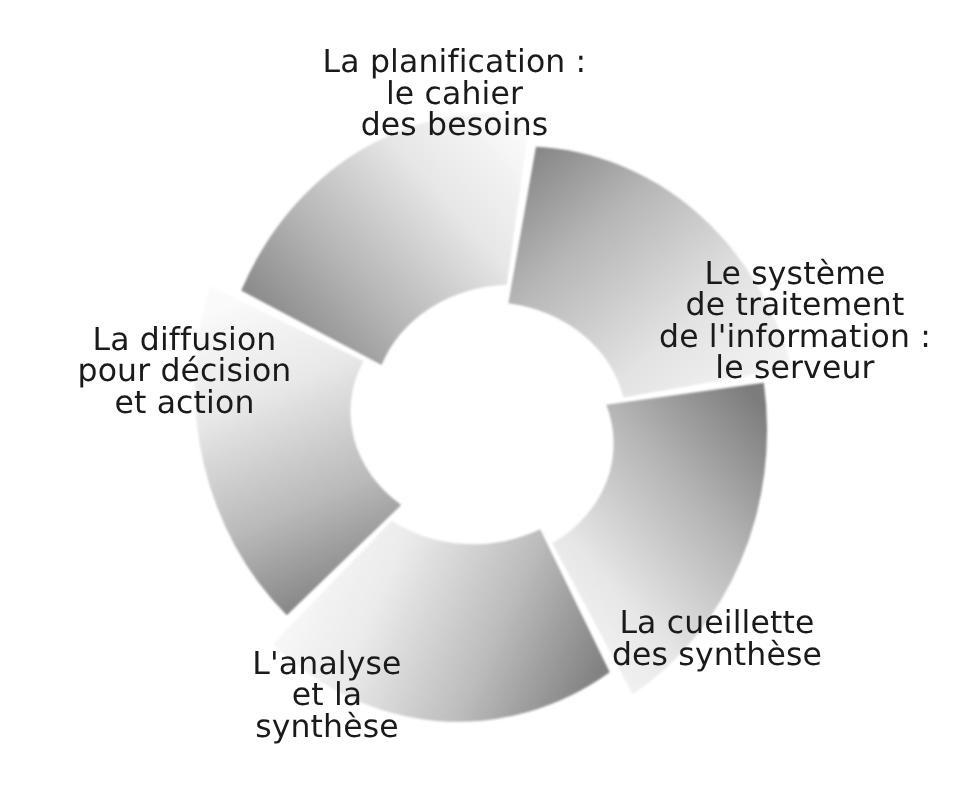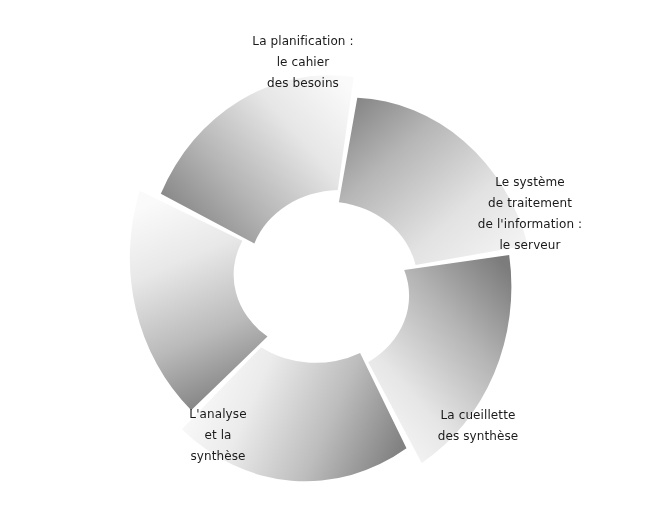--- a/index.html
+++ b/index.html
@@ -25,39 +25,39 @@
     left: 0;
     top: 0;
     width: 650px;
     height: 527px;
     display: block;
   }
   .seg-label {
     position: absolute;
     color: #1a1a1a;
     font-family: "DejaVu Sans", "Liberation Sans", sans-serif;
-    font-size: 12px;
+    font-size: 21px;
     line-height: 21px;
     white-space: pre;
     letter-spacing: 0.1px;
   }
   .lbl-center  { text-align: center; }
 
   
   #label-planification {
     left: 188px;  top: 31px;  width: 230px; text-align: center;
   }
   #label-serveur {
     left: 420px;  top: 172px; width: 220px; text-align: center;
   }
   #label-cueillette {
     left: 378px;  top: 405px; width: 200px; text-align: center;
   }
   #label-analyse {
-    left: 118px;  top: 404px; width: 200px; text-align: center;
+    left: 118px;  top: 432px; width: 200px; text-align: center;
   }
   #label-diffusion {
     left: 18px;   top: 216px; width: 210px; text-align: center;
   }
 </style>
 </head>
 <body>
 
 <div id="diagram-root">
 
@@ -123,14 +123,17 @@
 de l'information :
 le serveur</div>
 
   <div class="seg-label lbl-center" id="label-cueillette">La cueillette
 des synthèse</div>
 
   <div class="seg-label lbl-center" id="label-analyse">L'analyse
 et la
 synthèse</div>
 
+  <div class="seg-label lbl-center" id="label-diffusion">La diffusion
+pour décision
+et action</div>
 
 </div>
 
 </body></html>

